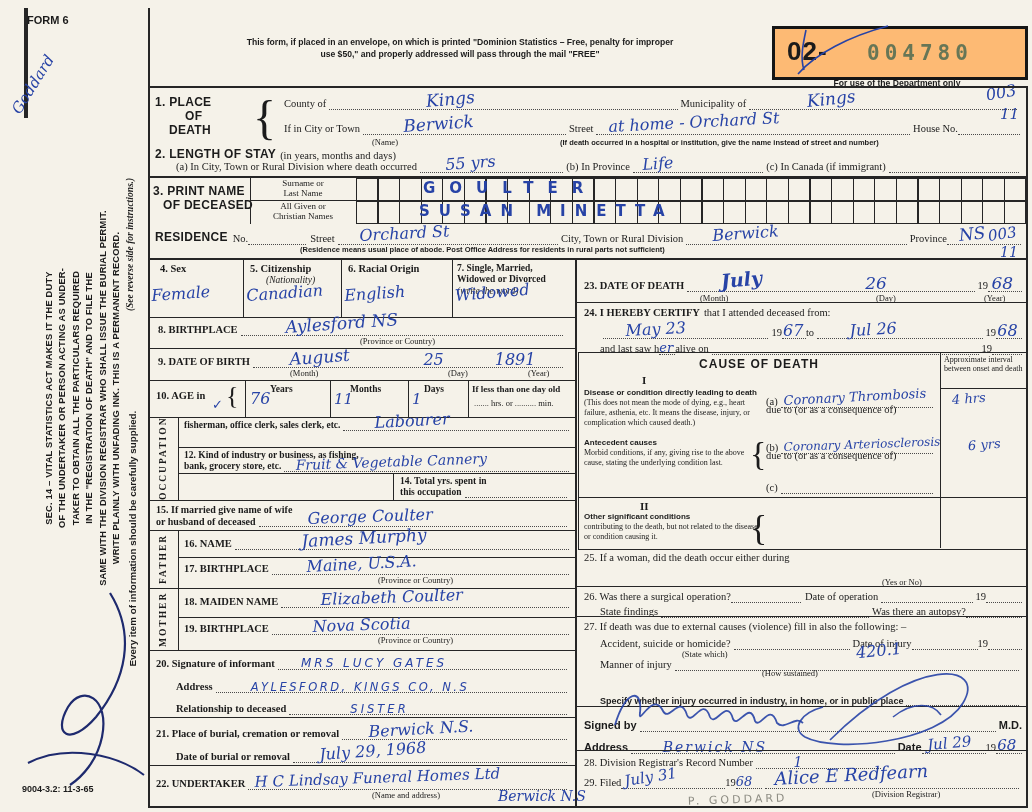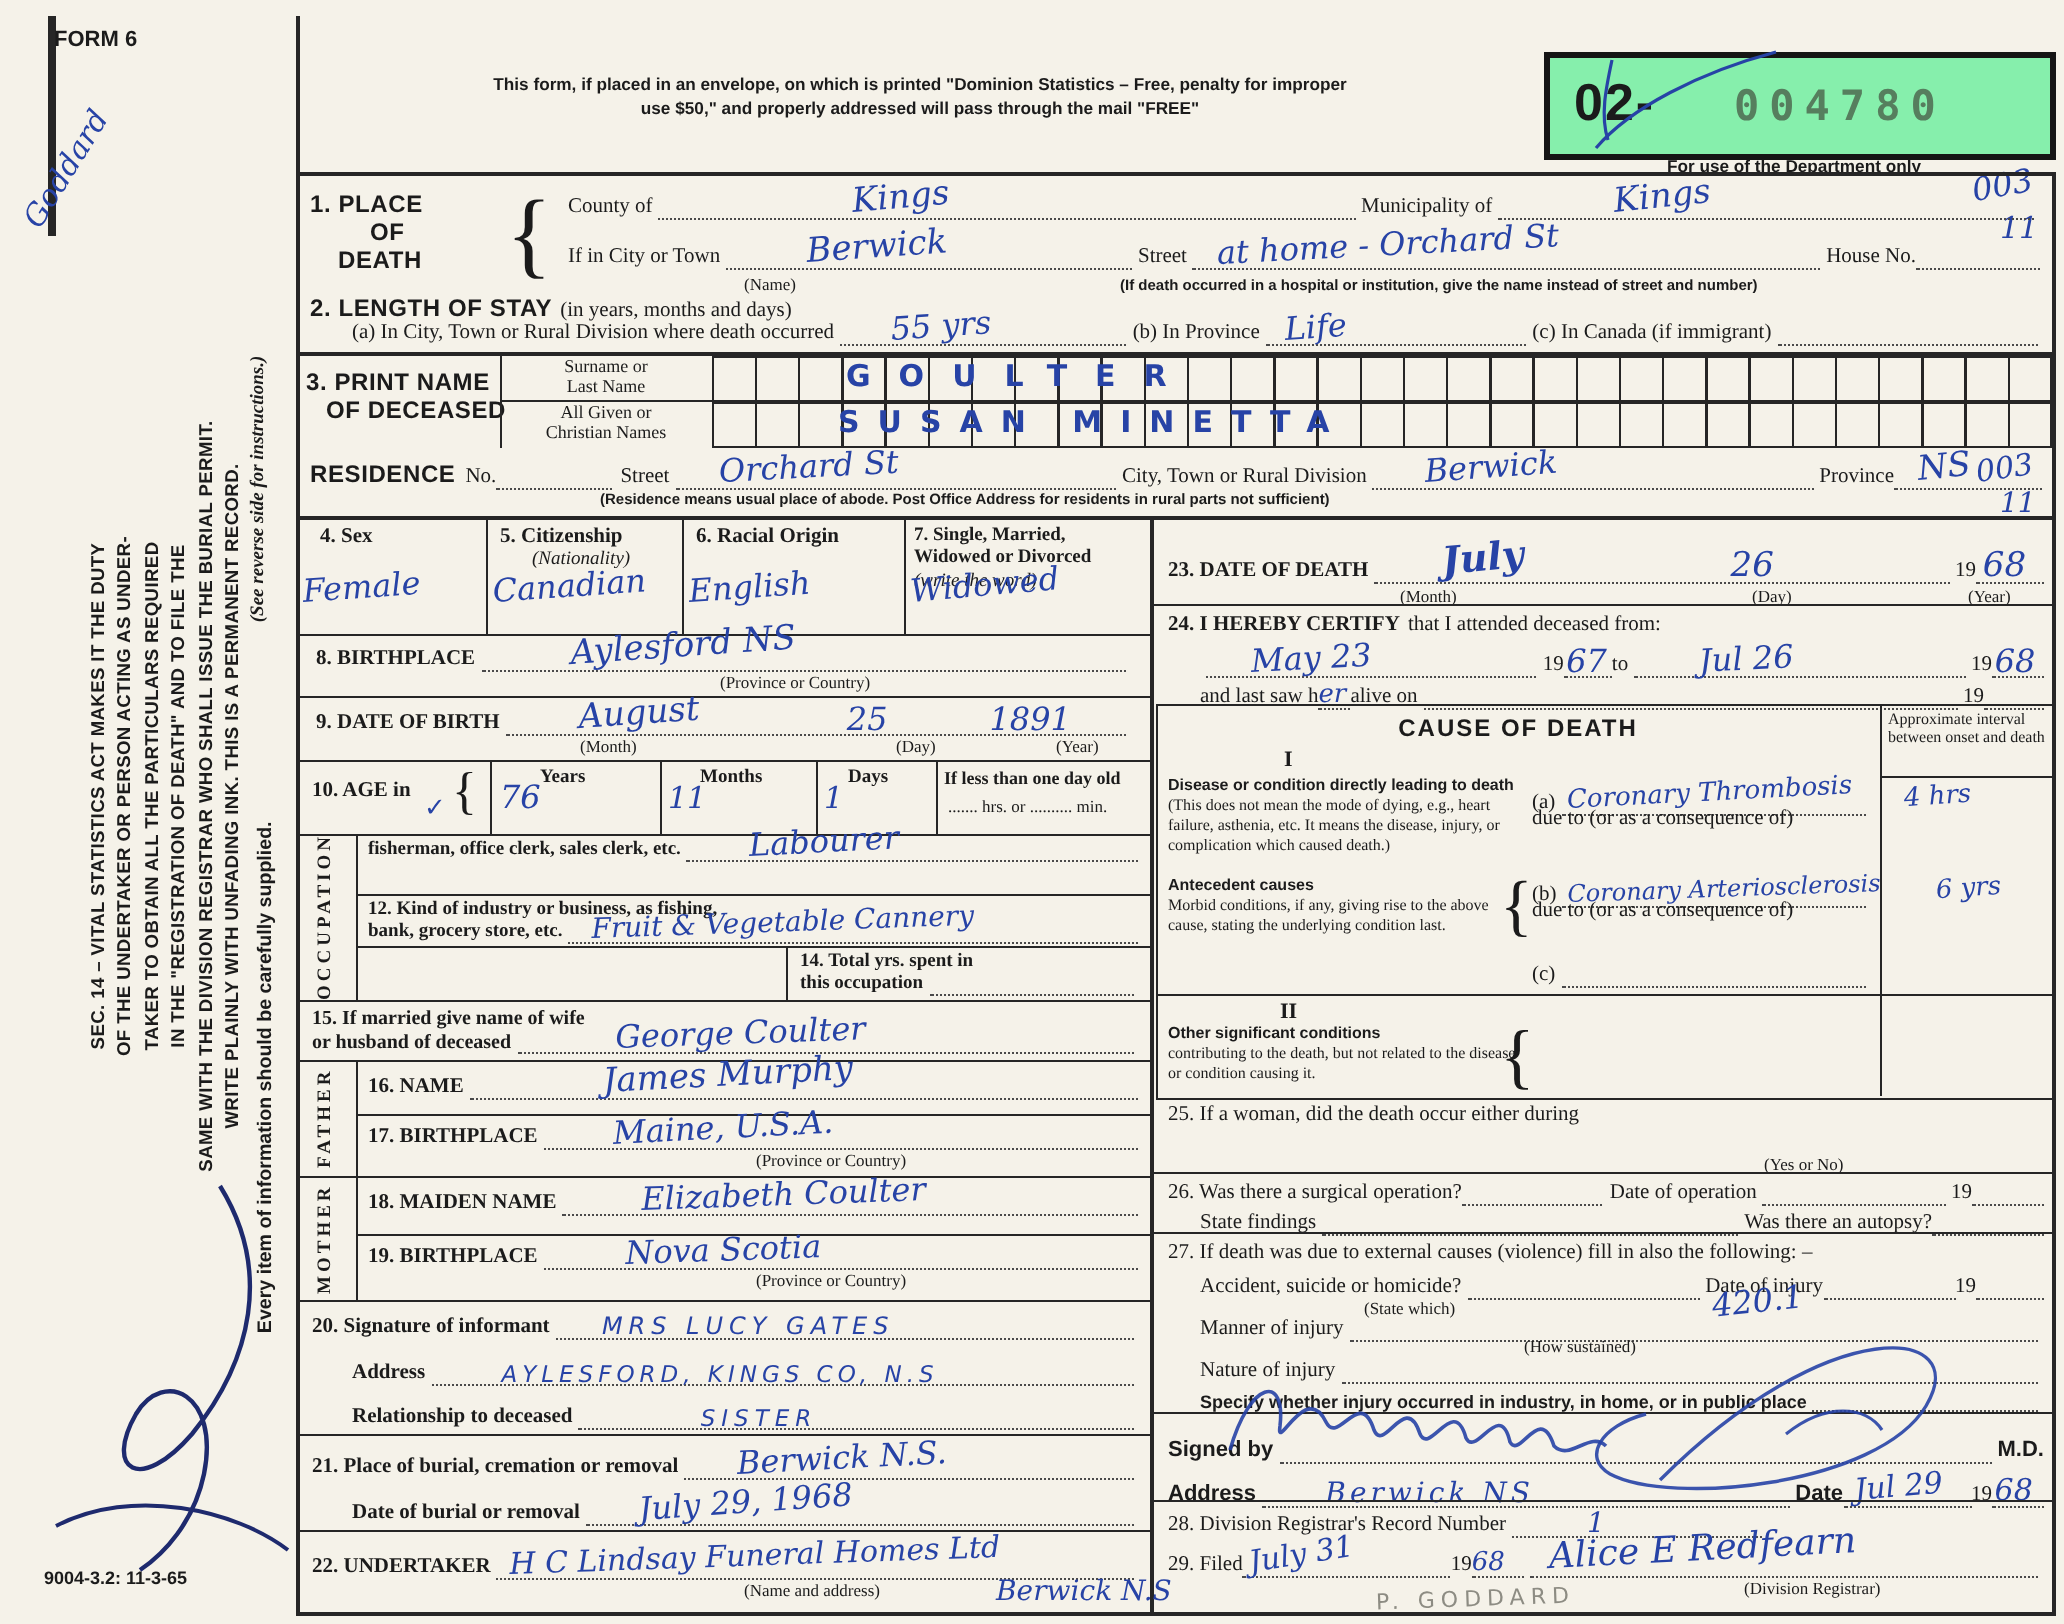--- a/index.html
+++ b/index.html
@@ -53,21 +53,21 @@
     <path d="M10,178 C48,158 100,170 126,190" fill="none" stroke="#1e2a6e" stroke-width="2"></path>
   </svg>
   <div class="abs sans b" style="left:22px;top:784px;font-size:9px">9004-3.2: 11-3-65</div>
 
   
   <div class="abs sans b" style="left:180px;top:36px;width:560px;text-align:center;font-size:8.6px;line-height:1.4">
     <div>This form, if placed in an envelope, on which is printed "Dominion Statistics – Free, penalty for improper</div>
     <div>use $50," and properly addressed will pass through the mail "FREE"</div>
   </div>
 
-  <div class="abs" style="left:772px;top:26px;width:250px;height:48px;border:3px solid #151515;background:#86efac">
+  <div class="abs" style="left:772px;top:26px;width:250px;height:48px;border:3px solid #151515;background:#fdba74">
     <span class="abs sans b" style="left:12px;top:8px;font-size:26px;letter-spacing:1px">02-</span>
     <span class="abs b" style="left:92px;top:12px;font-family:'DejaVu Sans Mono',monospace;font-size:21px;letter-spacing:5px;color:#4e6b51;opacity:.85">004780</span>
   </div>
   <svg class="abs" style="left:770px;top:14px" width="260" height="70">
     <path d="M28,60 C45,40 80,22 118,12" fill="none" stroke="#2743a6" stroke-width="1.6"></path>
     <path d="M36,16 C33,30 30,44 34,56" fill="none" stroke="#2743a6" stroke-width="1.6"></path>
   </svg>
   <div class="abs sans b" style="left:772px;top:79px;width:250px;text-align:center;font-size:8.6px">For use of the Department only</div>
   <div class="abs hw" style="left:986px;top:84px;font-size:16px;transform:rotate(-10deg)">003</div>
   <div class="abs hw" style="left:1000px;top:106px;font-size:15px">11</div>
@@ -499,24 +499,20 @@
     <span class="t">19</span>
     <span class="dl" style="width:34px"></span>
   </div>
   <span class="abs scap" style="left:682px;top:650px">(State which)</span>
   <span class="abs hw" style="left:856px;top:642px;font-size:16px;transform:rotate(-6deg)">420.1</span>
   <div class="row abs" style="left:600px;top:659px;width:422px">
     <span class="t">Manner of injury</span>
     <span class="dl f"></span>
   </div>
   <span class="abs scap" style="left:762px;top:669px">(How sustained)</span>
-  <div class="row abs" style="left:600px;top:680px;width:422px">
-    <span class="t">Nature of injury</span>
-    <span class="dl f"></span>
-  </div>
   <div class="row abs" style="left:600px;top:696px;width:422px">
     <span class="t sans b" style="font-size:9px">Specify whether injury occurred in industry, in home, or in public place</span>
     <span class="dl f"></span>
   </div>
   <div class="abs line" style="left:577px;top:706px;width:451px;height:1.2px"></div>
 
   
   <div class="row abs" style="left:584px;top:719px;width:438px">
     <span class="t sans b" style="font-size:11px">Signed by</span>
     <span class="dl f"></span>

